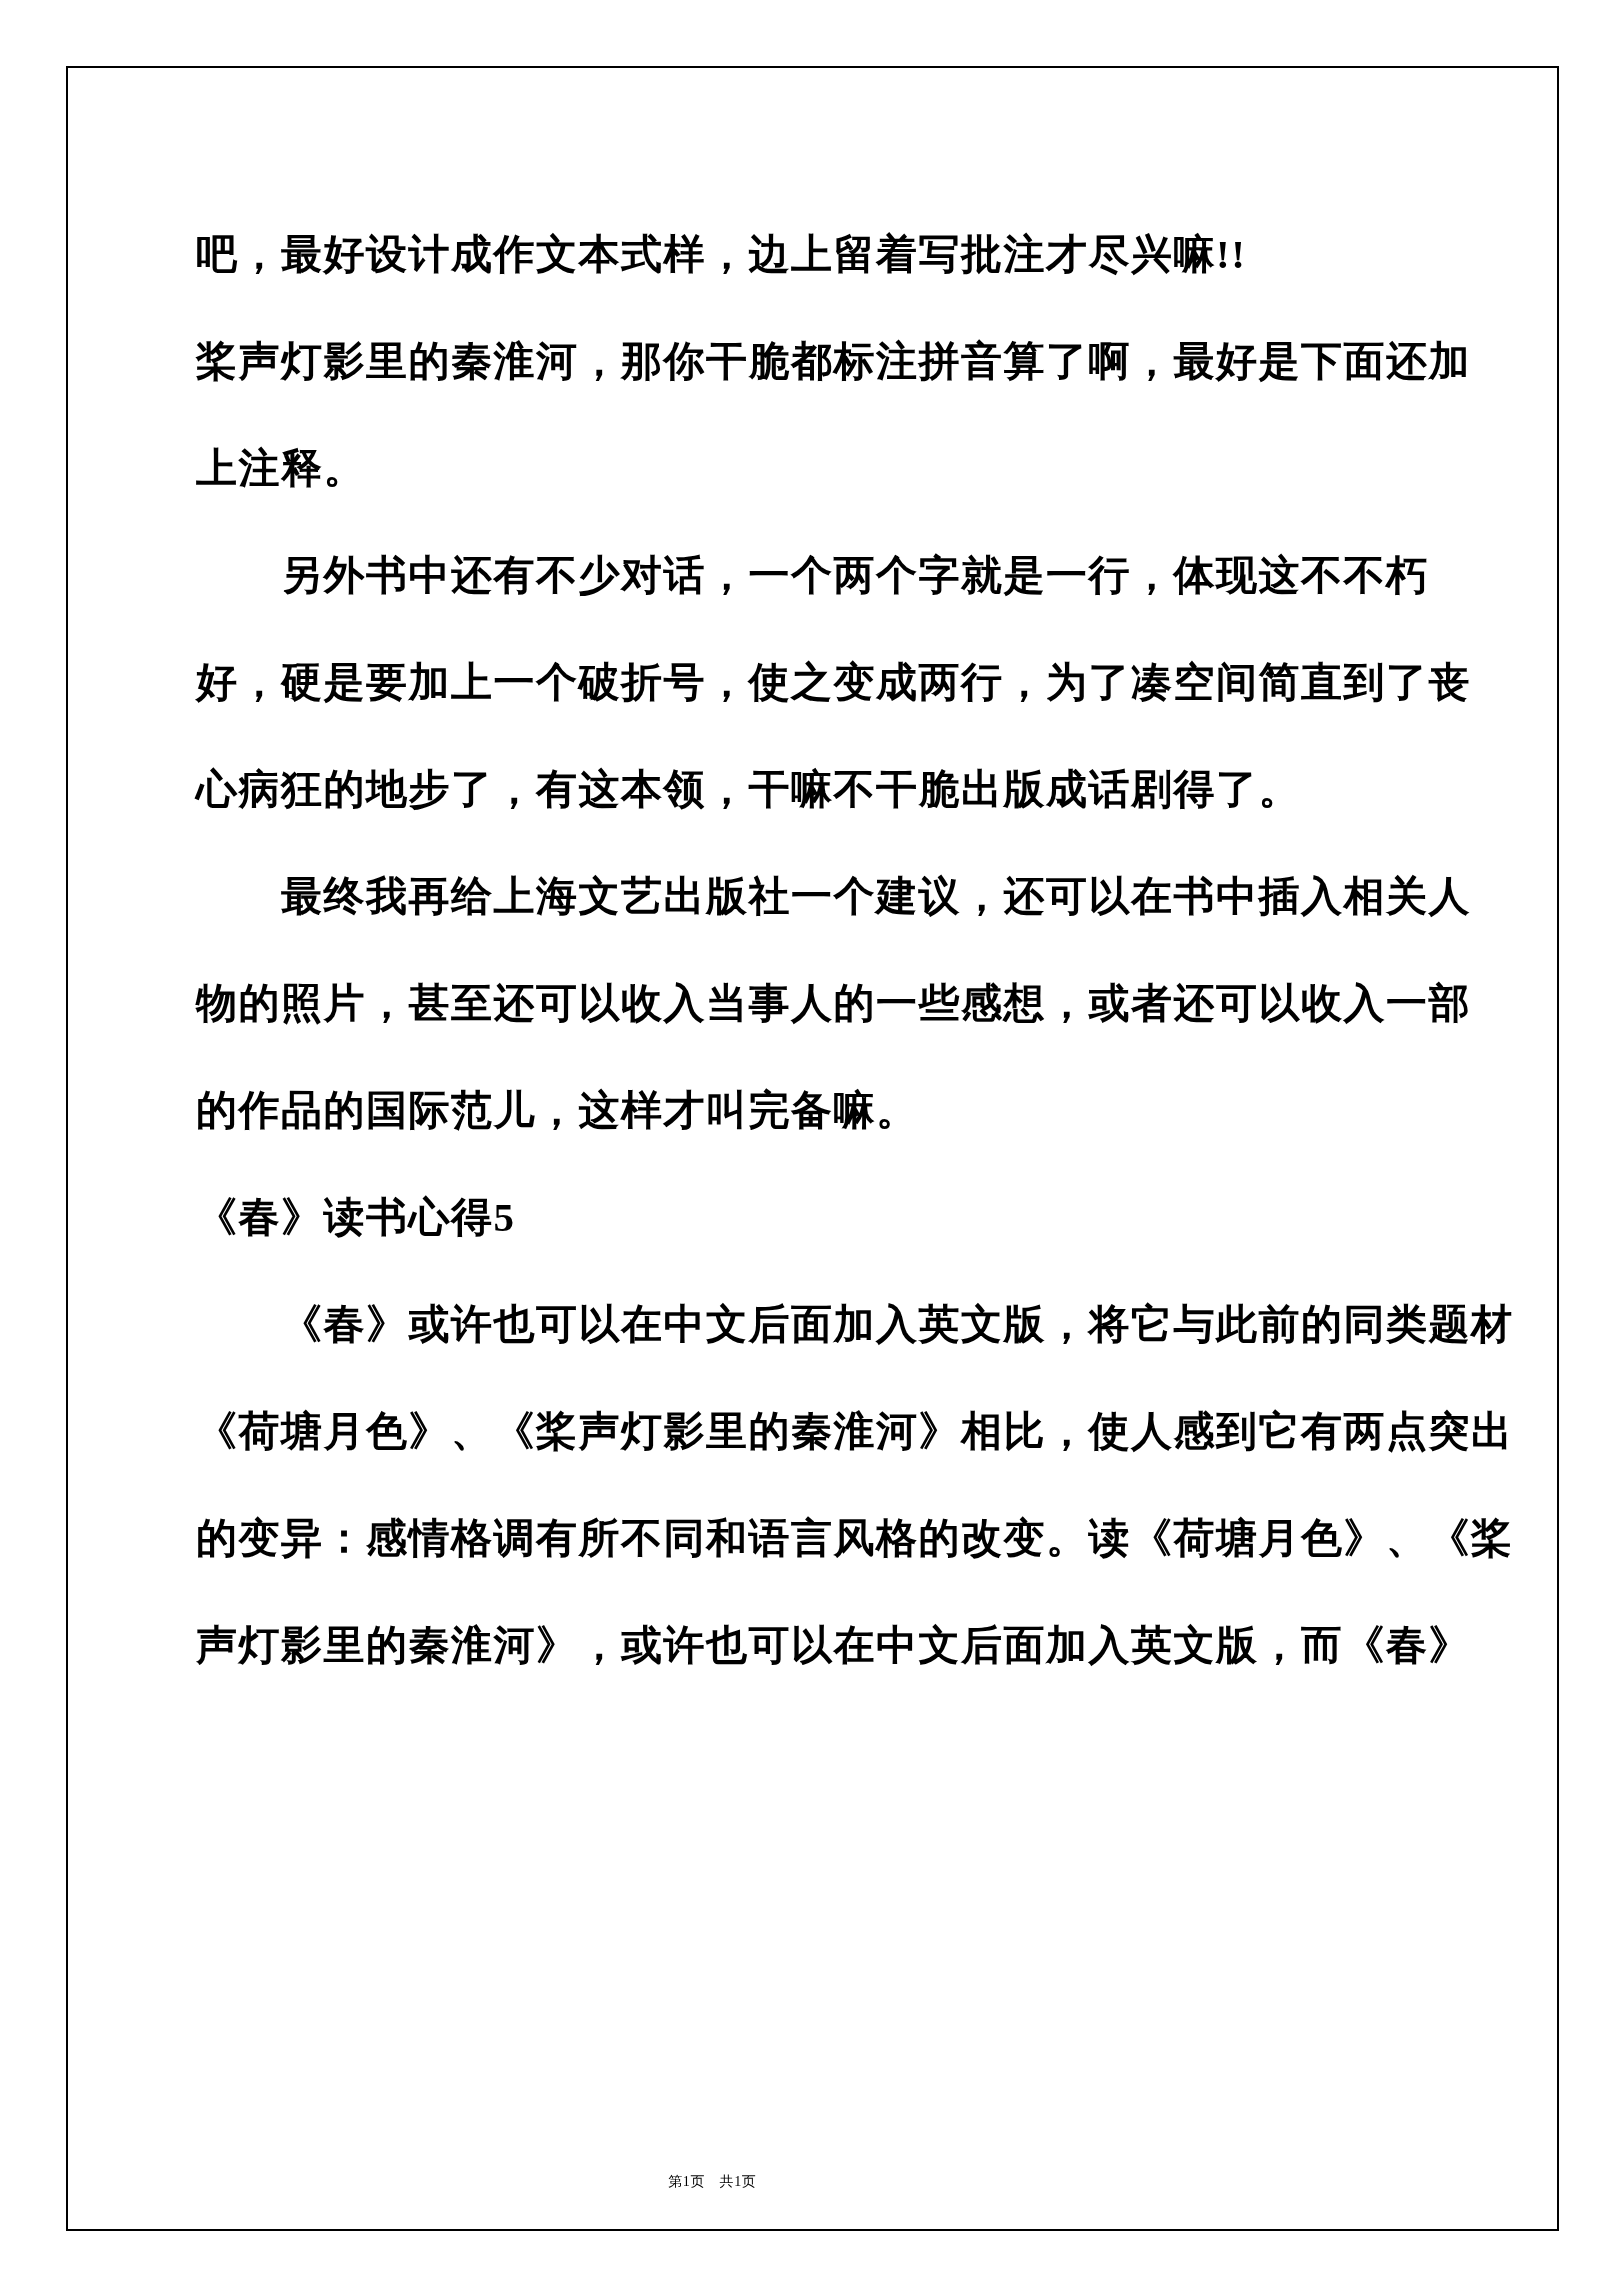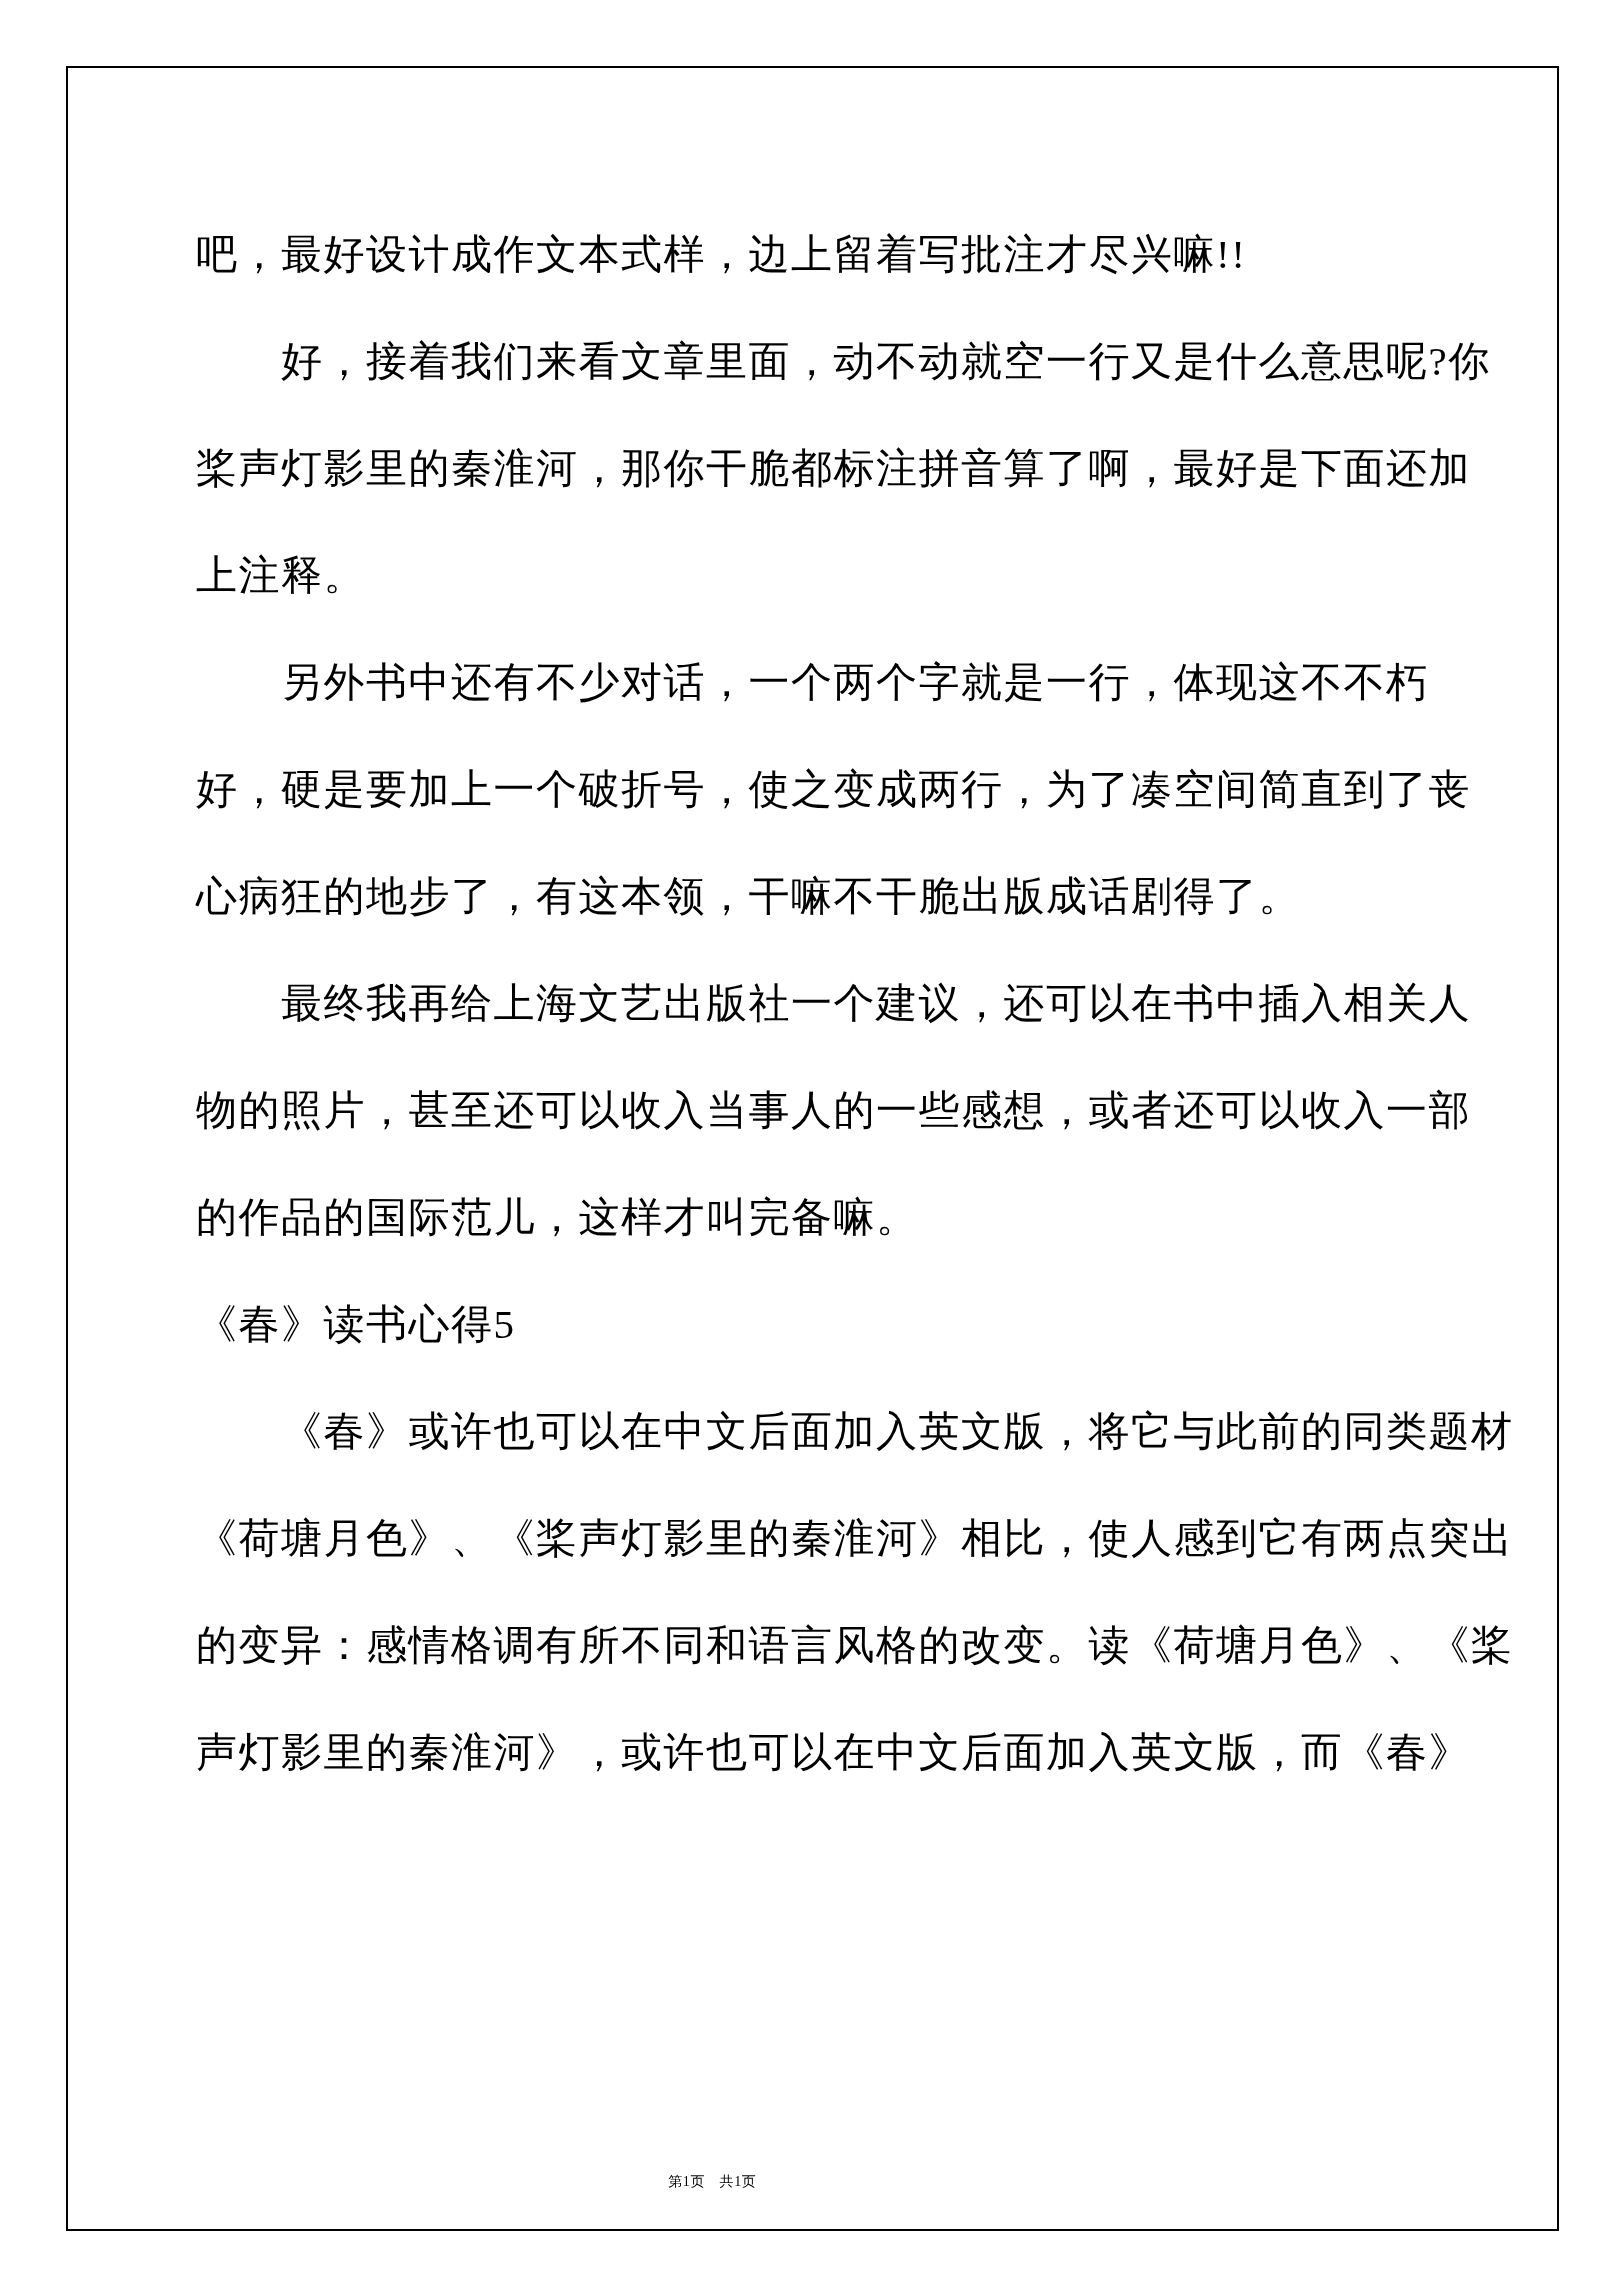--- a/index.html
+++ b/index.html
@@ -30,21 +30,21 @@
     left:196px;
     top:201px;
     width:1284px;
   }
   .line{
     height:107px;
     line-height:107px;
     font-size:41px;
     letter-spacing:1.5px;
     white-space:nowrap;
-    font-weight:400;
+    font-weight:700;
   }
   .line.indent{
     padding-left:85px;
   }
   .page-footer{
     position:absolute;
     left:660px;
     top:2123px;
     font-size:14px;
     line-height:39px;
@@ -52,21 +52,20 @@
     white-space:pre;
   }
 </style>
 </head>
 <body>
 
 <div class="page-frame"></div>
 
 <div class="text-block">
   <div class="line">吧，最好设计成作文本式样，边上留着写批注才尽兴嘛!!</div>
-  <div class="line indent">好，接着我们来看文章里面，动不动就空一行又是什么意思呢?你</div>
   <div class="line">桨声灯影里的秦淮河，那你干脆都标注拼音算了啊，最好是下面还加</div>
   <div class="line">上注释。</div>
   <div class="line indent">另外书中还有不少对话，一个两个字就是一行，体现这不不朽</div>
   <div class="line">好，硬是要加上一个破折号，使之变成两行，为了凑空间简直到了丧</div>
   <div class="line">心病狂的地步了，有这本领，干嘛不干脆出版成话剧得了。</div>
   <div class="line indent">最终我再给上海文艺出版社一个建议，还可以在书中插入相关人</div>
   <div class="line">物的照片，甚至还可以收入当事人的一些感想，或者还可以收入一部</div>
   <div class="line">的作品的国际范儿，这样才叫完备嘛。</div>
   <div class="line">《春》读书心得5</div>
   <div class="line indent">《春》或许也可以在中文后面加入英文版，将它与此前的同类题材</div>

